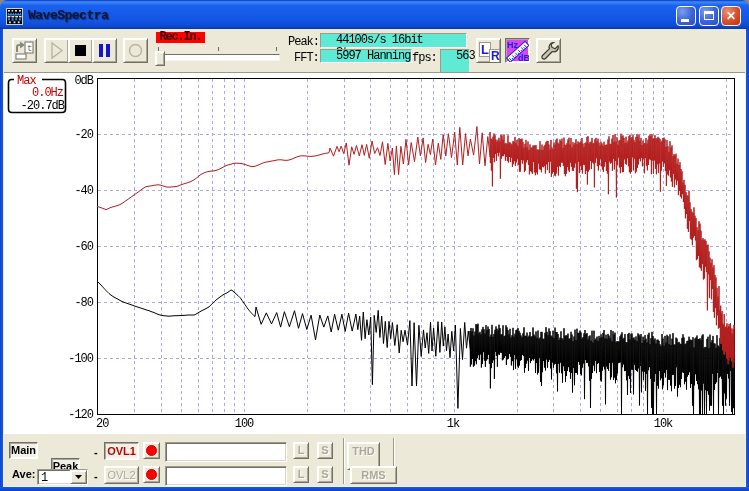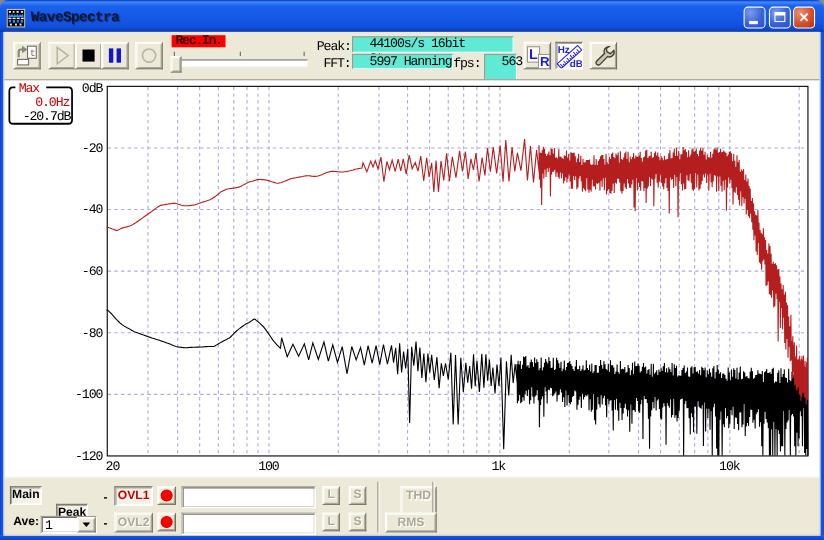--- a/index.html
+++ b/index.html
@@ -123,21 +123,21 @@
    <div class="lbl" style="left:408px;top:22px">fps:</div>
    <div class="fld" style="left:436px;top:20px;width:30px;height:28px">563</div>
    <div class="btn24" style="left:472px">
     <svg width="23" height="23" viewBox="0 0 23 23">
      <rect x="2.5" y="3.5" width="11" height="14" fill="#fff" stroke="#9c9a8a"></rect>
      <rect x="12.5" y="10.5" width="10" height="13" fill="#fff" stroke="#9c9a8a"></rect>
      <text x="4" y="15" font-family="Liberation Sans" font-weight="bold" font-size="13" fill="#1b1be0">L</text>
      <text x="14" y="21" font-family="Liberation Sans" font-weight="bold" font-size="12" fill="#1b1be0">R</text>
     </svg>
    </div>
-   <div class="btn24 hzdb" style="left:501px;border-color:#716f64 #fff #fff #716f64;box-shadow:inset 1px 1px 0 #aca899,inset -1px -1px 0 #fdfdf8;background:#ffffff">
+   <div class="btn24 hzdb" style="left:501px;border-color:#716f64 #fff #fff #716f64;box-shadow:inset 1px 1px 0 #aca899,inset -1px -1px 0 #fdfdf8;background:#d946ef">
     <svg width="23" height="23" viewBox="0 0 23 23">
      <g transform="rotate(-42 11.5 12.5)">
               <rect x="-1" y="10" width="25" height="5.6" fill="#fff" stroke="#2222d8" stroke-width="1"></rect>
      <path d="M1 15.6 L1 12 M3 15.6 L3 13.6 M5 15.6 L5 12 M7 15.6 L7 13.6 M9 15.6 L9 12 M11 15.6 L11 13.6 M13 15.6 L13 12 M15 15.6 L15 13.6 M17 15.6 L17 12 M19 15.6 L19 13.6 M21 15.6 L21 12" stroke="#2222d8" stroke-width="0.9"></path>
             </g>
      <text x="1" y="9" font-family="Liberation Sans" font-weight="bold" font-size="9" fill="#2222d8">Hz</text>
      <text x="12" y="21.5" font-family="Liberation Sans" font-weight="bold" font-size="9" fill="#2222d8">dB</text>
     </svg>
    </div>
    <div class="btn24" style="left:532px">
@@ -154,29 +154,29 @@
    <div class="bbtn sunk" style="left:47px;top:24px;width:29px;height:17px;line-height:15px">Peak</div>
    <div style="position:absolute;left:90px;top:12px;font:bold 11px 'Liberation Sans'">-</div>
    <div class="bbtn sunk" style="left:100px;top:8px;width:35px;height:18px;line-height:16px;color:#c00000">OVL1</div>
    <div class="bbtn" style="left:139px;top:8px;width:17px;height:17px"><svg width="15" height="15">
             <circle cx="7.5" cy="7.5" r="5" fill="#f00" stroke="#d00000"></circle>
           </svg></div>
    <div class="bfld" style="left:161px;top:8px;width:122px;height:20px"></div>
    <div class="bbtn dis" style="left:289px;top:8px;width:16px;height:17px;line-height:15px">L</div>
    <div class="bbtn dis" style="left:313px;top:8px;width:16px;height:17px;line-height:15px">S</div>
    <div class="sep" style="left:339px;top:4px;height:46px"></div>
-   <div class="bbtn dis" style="left:360px;top:8px;width:33px;height:28px;line-height:16px">THD</div>
+   <div class="bbtn dis" style="left:343px;top:8px;width:33px;height:28px;line-height:16px">THD</div>
    <div class="sep" style="left:389px;top:4px;height:46px"></div>
    <div style="position:absolute;left:8px;top:34px;font:bold 11px 'Liberation Sans'">Ave:</div>
    <div class="bfld" style="left:33px;top:35px;width:51px;height:16px;font:12px 'Liberation Mono';letter-spacing:-1px;padding:1px 0 0 3px">1</div>
    <div class="bbtn" style="left:66px;top:36px;width:17px;height:14px"><svg width="15" height="12">
             <path d="M4 4 L11 4 L7.5 8 Z" fill="#000"></path>
           </svg></div>
    <div style="position:absolute;left:90px;top:36px;font:bold 11px 'Liberation Sans'">-</div>
-   <div class="bbtn dis" style="left:100px;top:32px;width:35px;height:18px;line-height:16px;font-weight:bold">OVL2</div>
+   <div class="bbtn dis" style="left:100px;top:32px;width:35px;height:18px;line-height:16px;font-weight:normal">OVL2</div>
    <div class="bbtn" style="left:139px;top:32px;width:17px;height:17px"><svg width="15" height="15">
             <circle cx="7.5" cy="7.5" r="5" fill="#f00" stroke="#d00000"></circle>
           </svg></div>
    <div class="bfld" style="left:161px;top:32px;width:122px;height:20px"></div>
    <div class="bbtn dis" style="left:289px;top:32px;width:16px;height:17px;line-height:15px">L</div>
    <div class="bbtn dis" style="left:313px;top:32px;width:16px;height:17px;line-height:15px">S</div>
    <div class="bbtn dis" style="left:346px;top:32px;width:47px;height:18px;line-height:16px">RMS</div>
   </div>
  </div>
 

